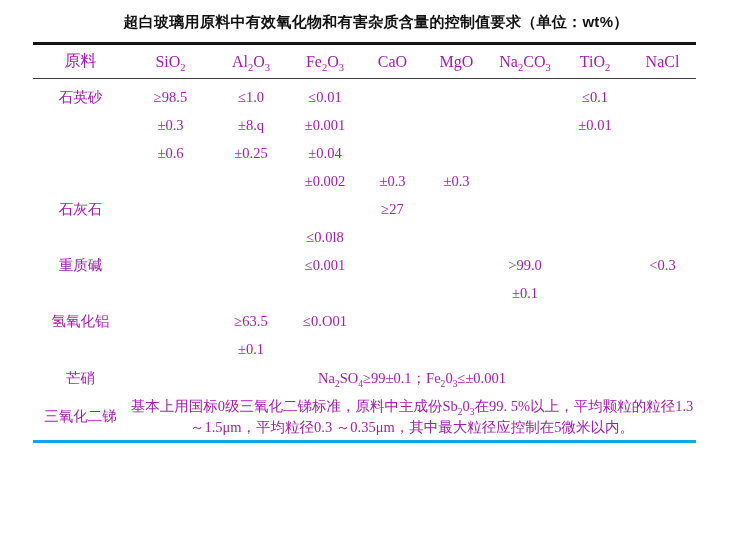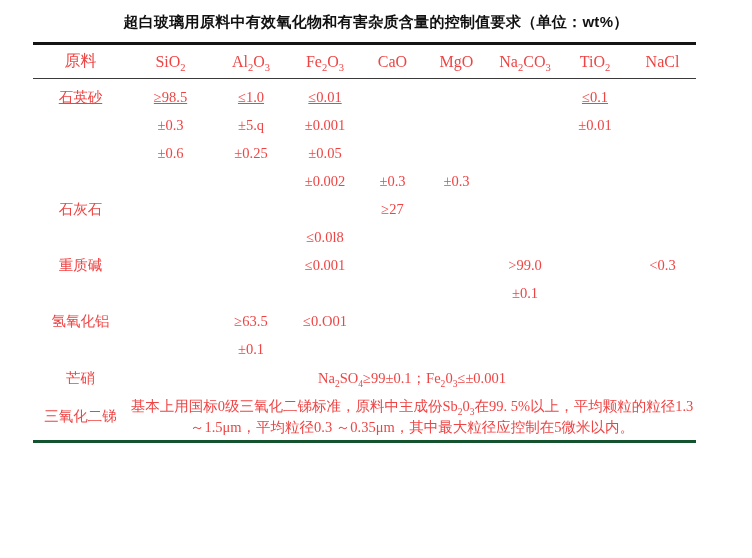--- a/index.html
+++ b/index.html
@@ -19,43 +19,43 @@
     font-size: 15px;
     letter-spacing: 0.3px;
     color: #111;
   }
   table.ctrl {
     margin: 10px 0 12px 33px;
     width: 663px;
     table-layout: fixed;
     border-collapse: collapse;
     border-top: 3px solid #141414;
-    border-bottom: 3px solid #14532d;
+    border-bottom: 3px solid #0ea5e9;
     font-family: "Liberation Serif", "DejaVu Serif", serif;
-    color: #ef4444;
+    color: #a21caf;
   }
   table.ctrl th {
     height: 33px;
     font-weight: normal;
     font-size: 16px;
     text-align: center;
     vertical-align: middle;
     border-bottom: 1.5px solid #3a3a3a;
     padding: 0;
   }
   table.ctrl td {
     height: 28px;
     font-size: 14.5px;
     text-align: center;
     vertical-align: middle;
     padding: 0;
     overflow: hidden;
     white-space: nowrap;
   }
-  table.ctrl tr:first-child td { padding-top: 4px; text-decoration: underline; }
+  table.ctrl tr:first-child td { padding-top: 4px; }
   table.ctrl td.desc {
     white-space: normal;
     line-height: 21px;
     padding: 1px 2px;
   }
   table.ctrl tr.tall td { height: 45px; }
   sub { font-size: 0.66em; line-height: 0; }
 </style>
 </head>
 <body>
@@ -96,33 +96,33 @@
           <td>≤0.01</td>
           <td></td>
           <td></td>
           <td></td>
           <td>≤0.1</td>
           <td></td>
         </tr>
         <tr>
           <td></td>
           <td>±0.3</td>
-          <td>±5.q</td>
+          <td>±8.q</td>
           <td>±0.001</td>
           <td></td>
           <td></td>
           <td></td>
           <td>±0.01</td>
           <td></td>
         </tr>
         <tr>
           <td></td>
           <td>±0.6</td>
           <td>±0.25</td>
-          <td>±0.05</td>
+          <td>±0.04</td>
           <td></td>
           <td></td>
           <td></td>
           <td></td>
           <td></td>
         </tr>
         <tr>
           <td></td>
           <td></td>
           <td></td>

